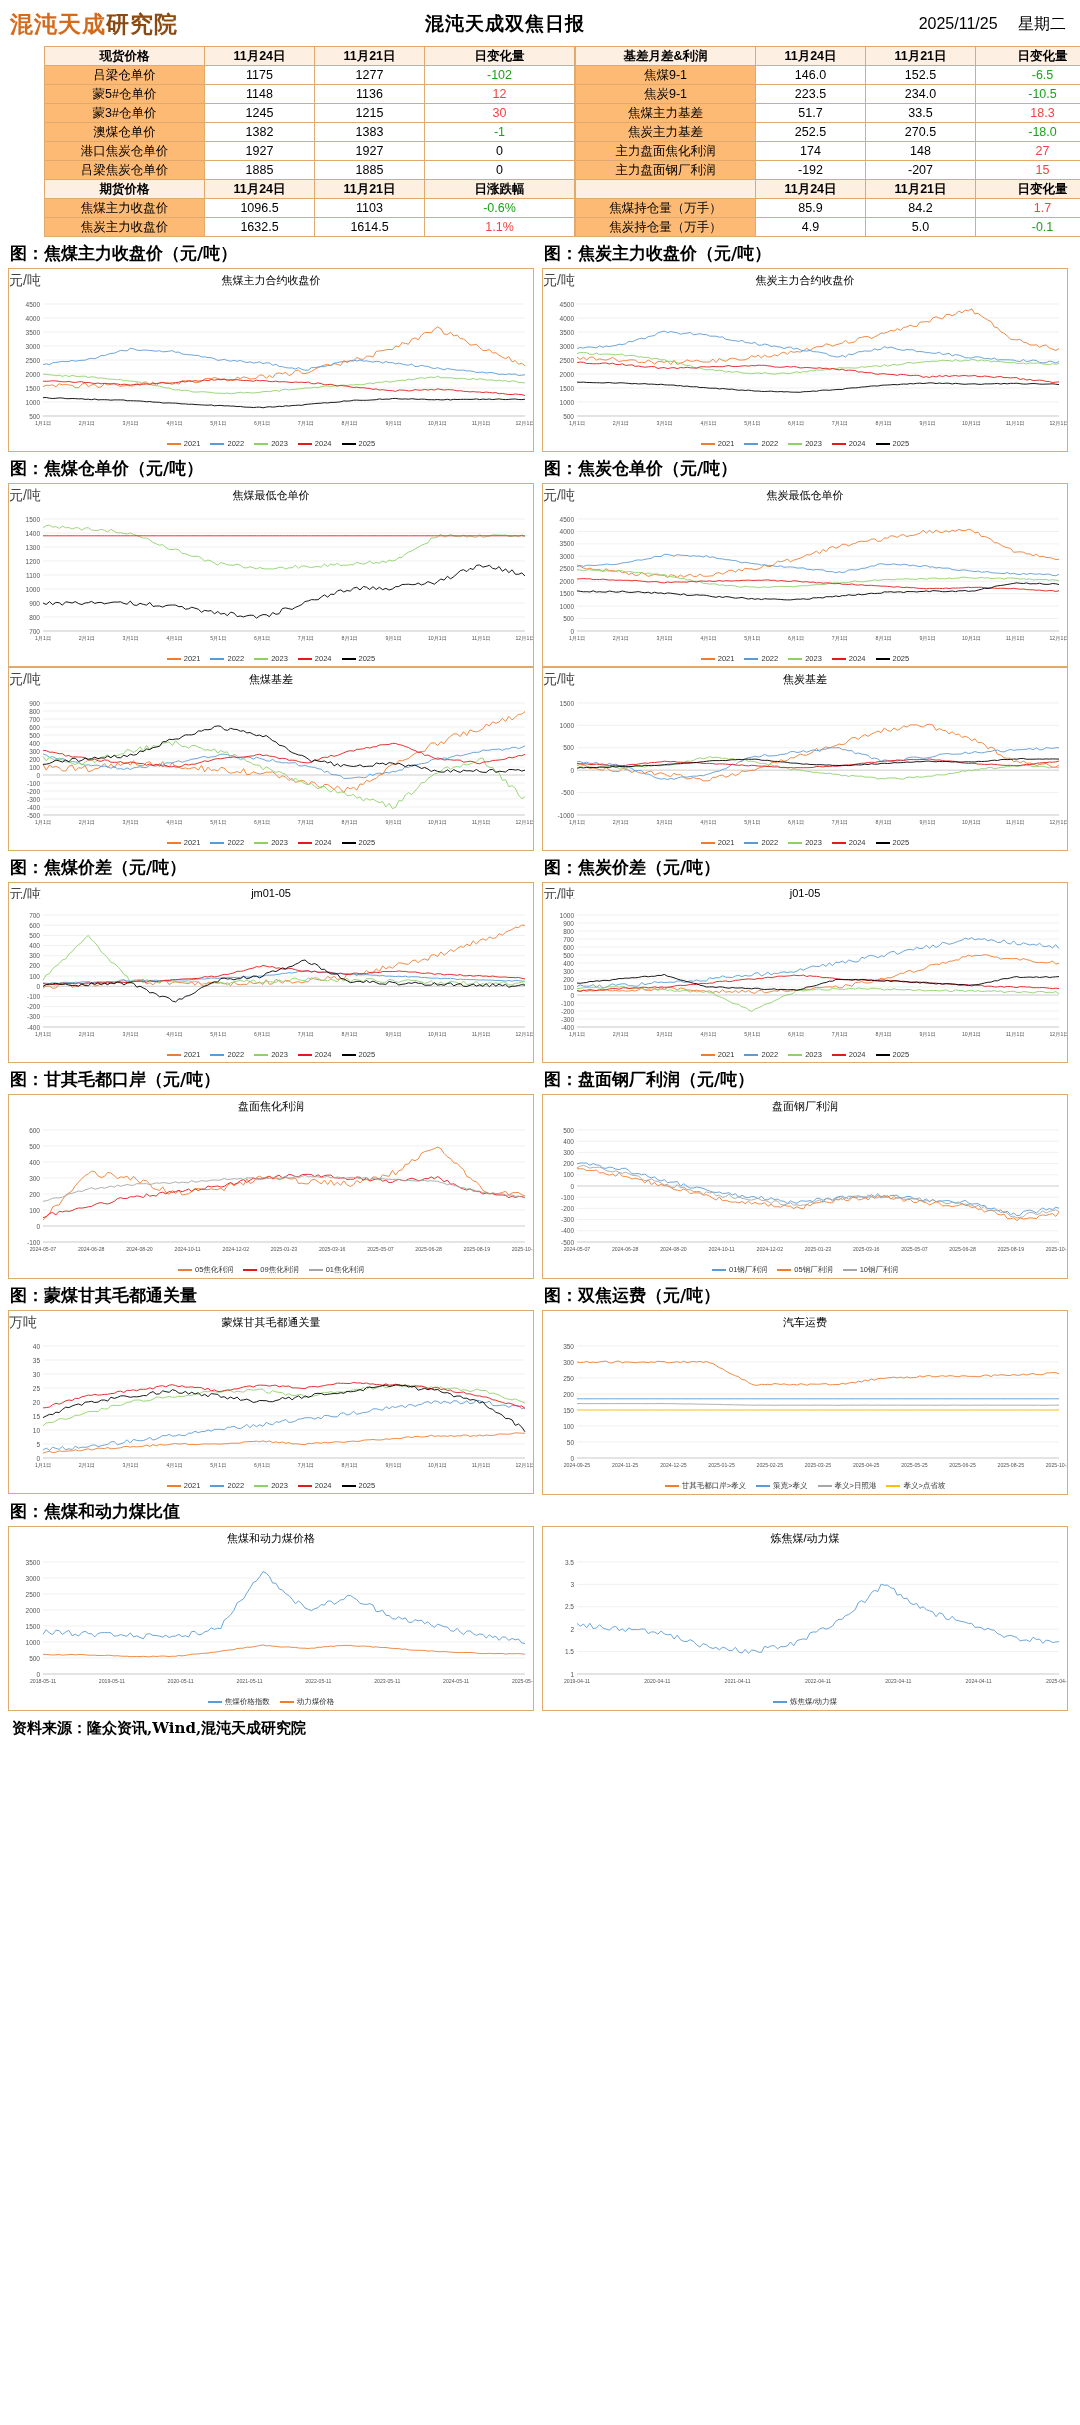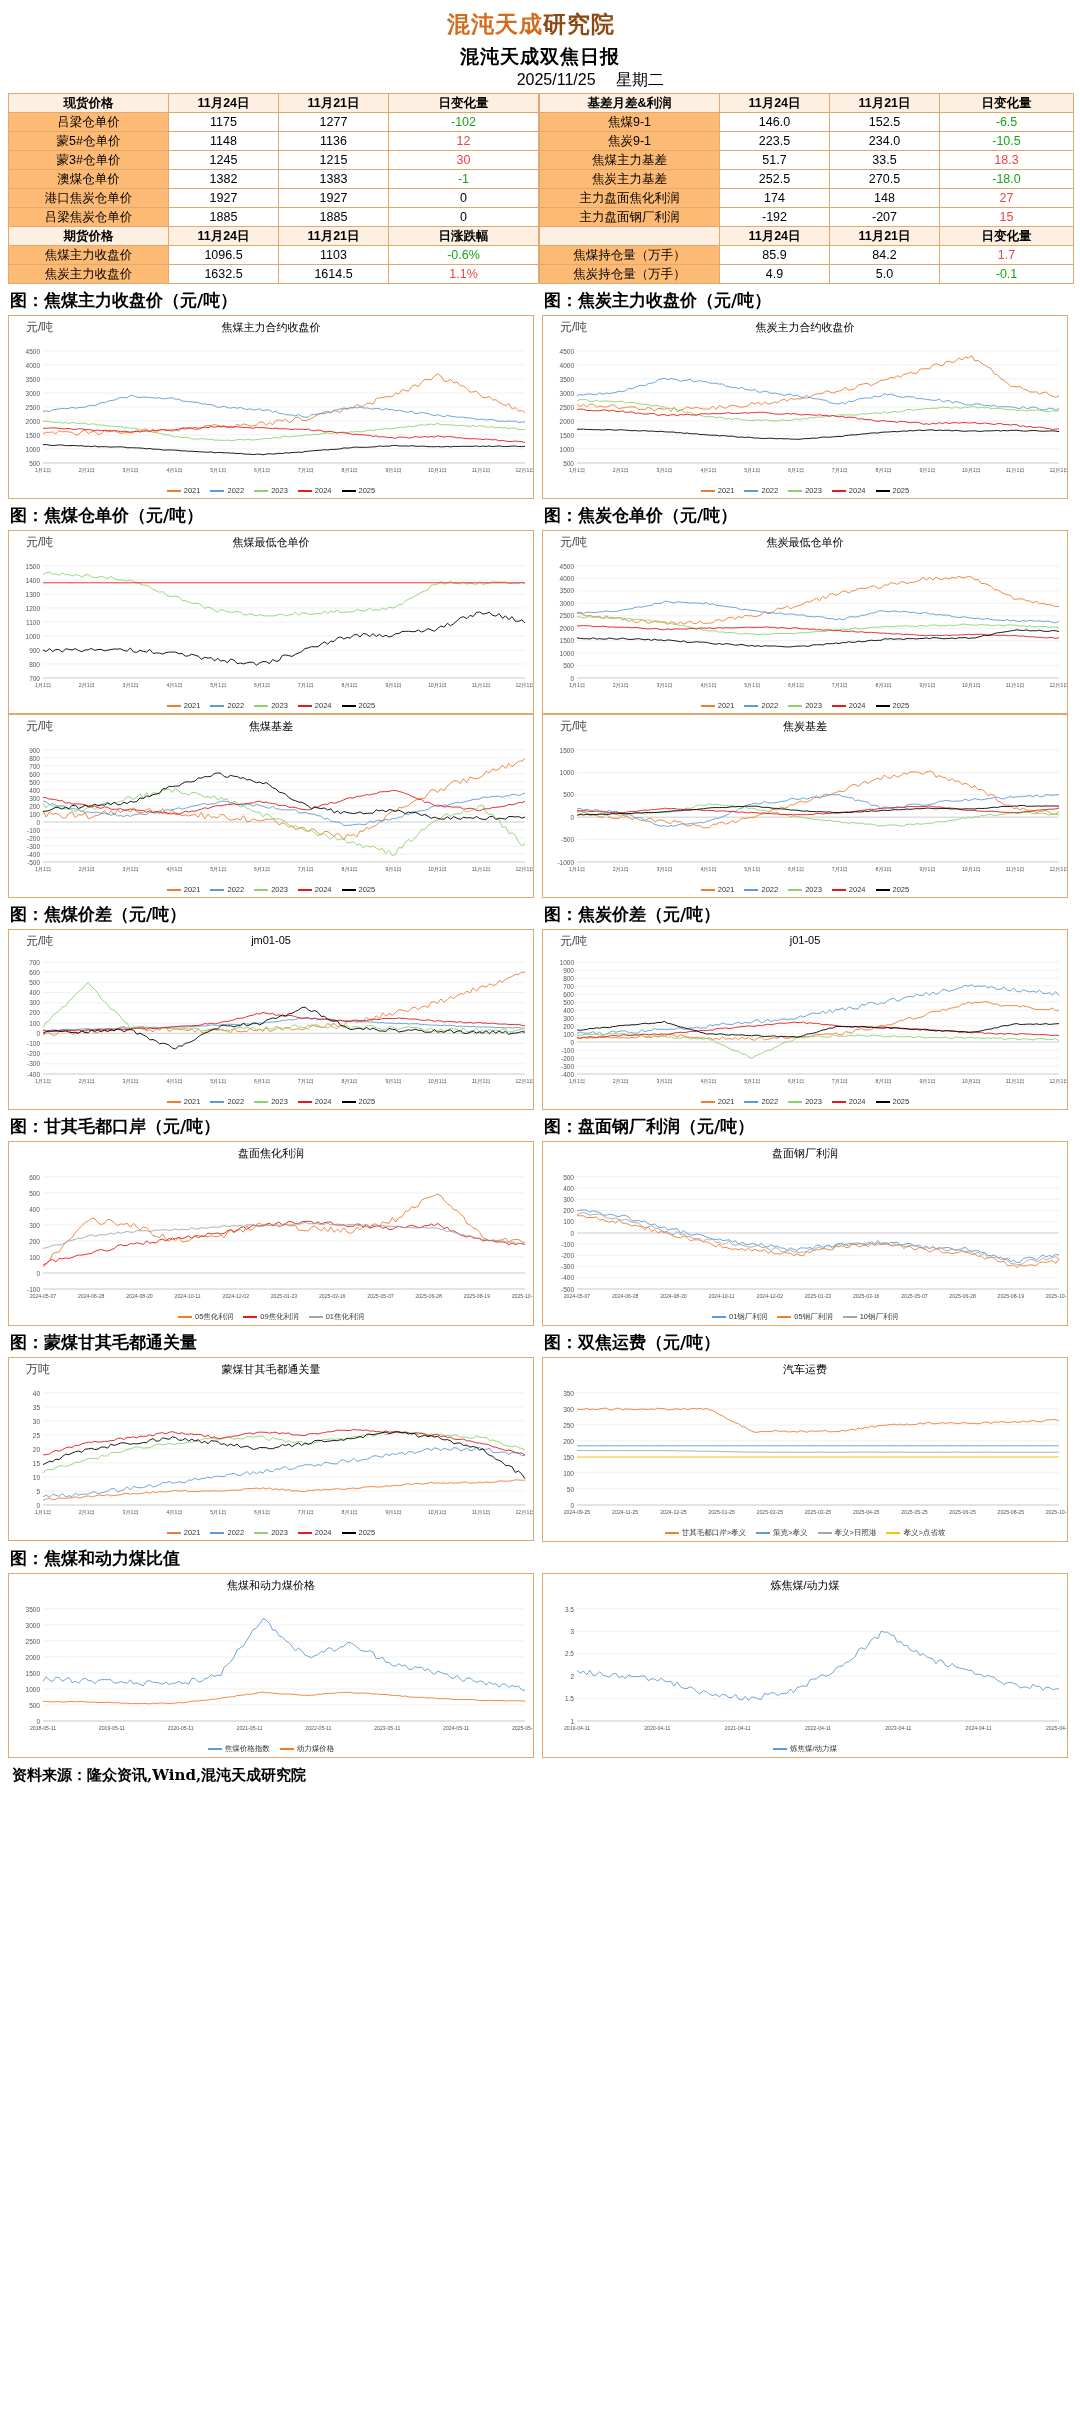--- a/index.html
+++ b/index.html
@@ -6,21 +6,21 @@
   html, body { margin:0; padding:0; }
   body {
     width:1080px;
     background:#ffffff;
     font-family:"Liberation Sans", sans-serif;
     color:#000;
   }
   .page { width:1080px; padding:0 8px 10px 8px; }
 
   
-  .header { display:flex; align-items:center; padding:4px 0 2px 0;flex-direction:column; }
+  .header { display:flex; align-items:center; padding:4px 0 2px 0; }
   .logo { width:190px; height:40px; position:relative; flex:0 0 auto; }
   .logo .logo-text {
     font-family:"DejaVu Serif", serif;
     font-size:23px; font-weight:bold; color:#d46a1c;
     letter-spacing:1px; line-height:40px; padding-left:2px;
     white-space:nowrap;
   }
   .logo .logo-text .alt { color:#8a4a12; }
   .header-title {
     flex:1 1 auto; text-align:center;
@@ -35,21 +35,21 @@
   .tables { display:flex; gap:0px; }
   table.dt { border-collapse:collapse; table-layout:fixed; }
   table.dt td, table.dt th {
     border:1px solid #e0a96d;
     font-size:12.5px;
     height:19px;
     padding:0 3px;
     text-align:center;
     white-space:nowrap;
   }
-  .lt { width:530px; }
+  .lt { width:530px;margin-left:36px; }
   .rt { width:534px; }
   .hdr { background:#fdf0e2; font-weight:bold; }
   .lbl { background:#fdba74; text-align:center; }
   .neg { color:#19a319; }
   .pos { color:#ef4444; }
   .zero { color:#000; }
 
   
   .sec-title {
     font-family:"DejaVu Serif", serif;
@@ -62,21 +62,21 @@
     border:1px solid #e0a96d;
     background:#fff;
     position:relative;
     overflow:hidden;
   }
   .ch-title {
     text-align:center; font-size:11px; padding-top:4px; color:#000;
     font-family:"Liberation Sans", sans-serif;
   }
   .ch-unit {
-    position:absolute; left:17px; top:3px; font-size:12px; color:#444;
+    position:absolute; left:0; top:3px; font-size:14px; color:#444;
   }
   .plot { position:relative; }
   .plot svg { display:block; }
   .legend {
     display:flex; justify-content:center; gap:10px;
     font-size:7.5px; padding:1px 0 3px 0; color:#333; flex-wrap:wrap;
   }
   .legend .li { display:flex; align-items:center; gap:3px; }
   .legend .sw { width:14px; height:2px; display:inline-block; }
 

